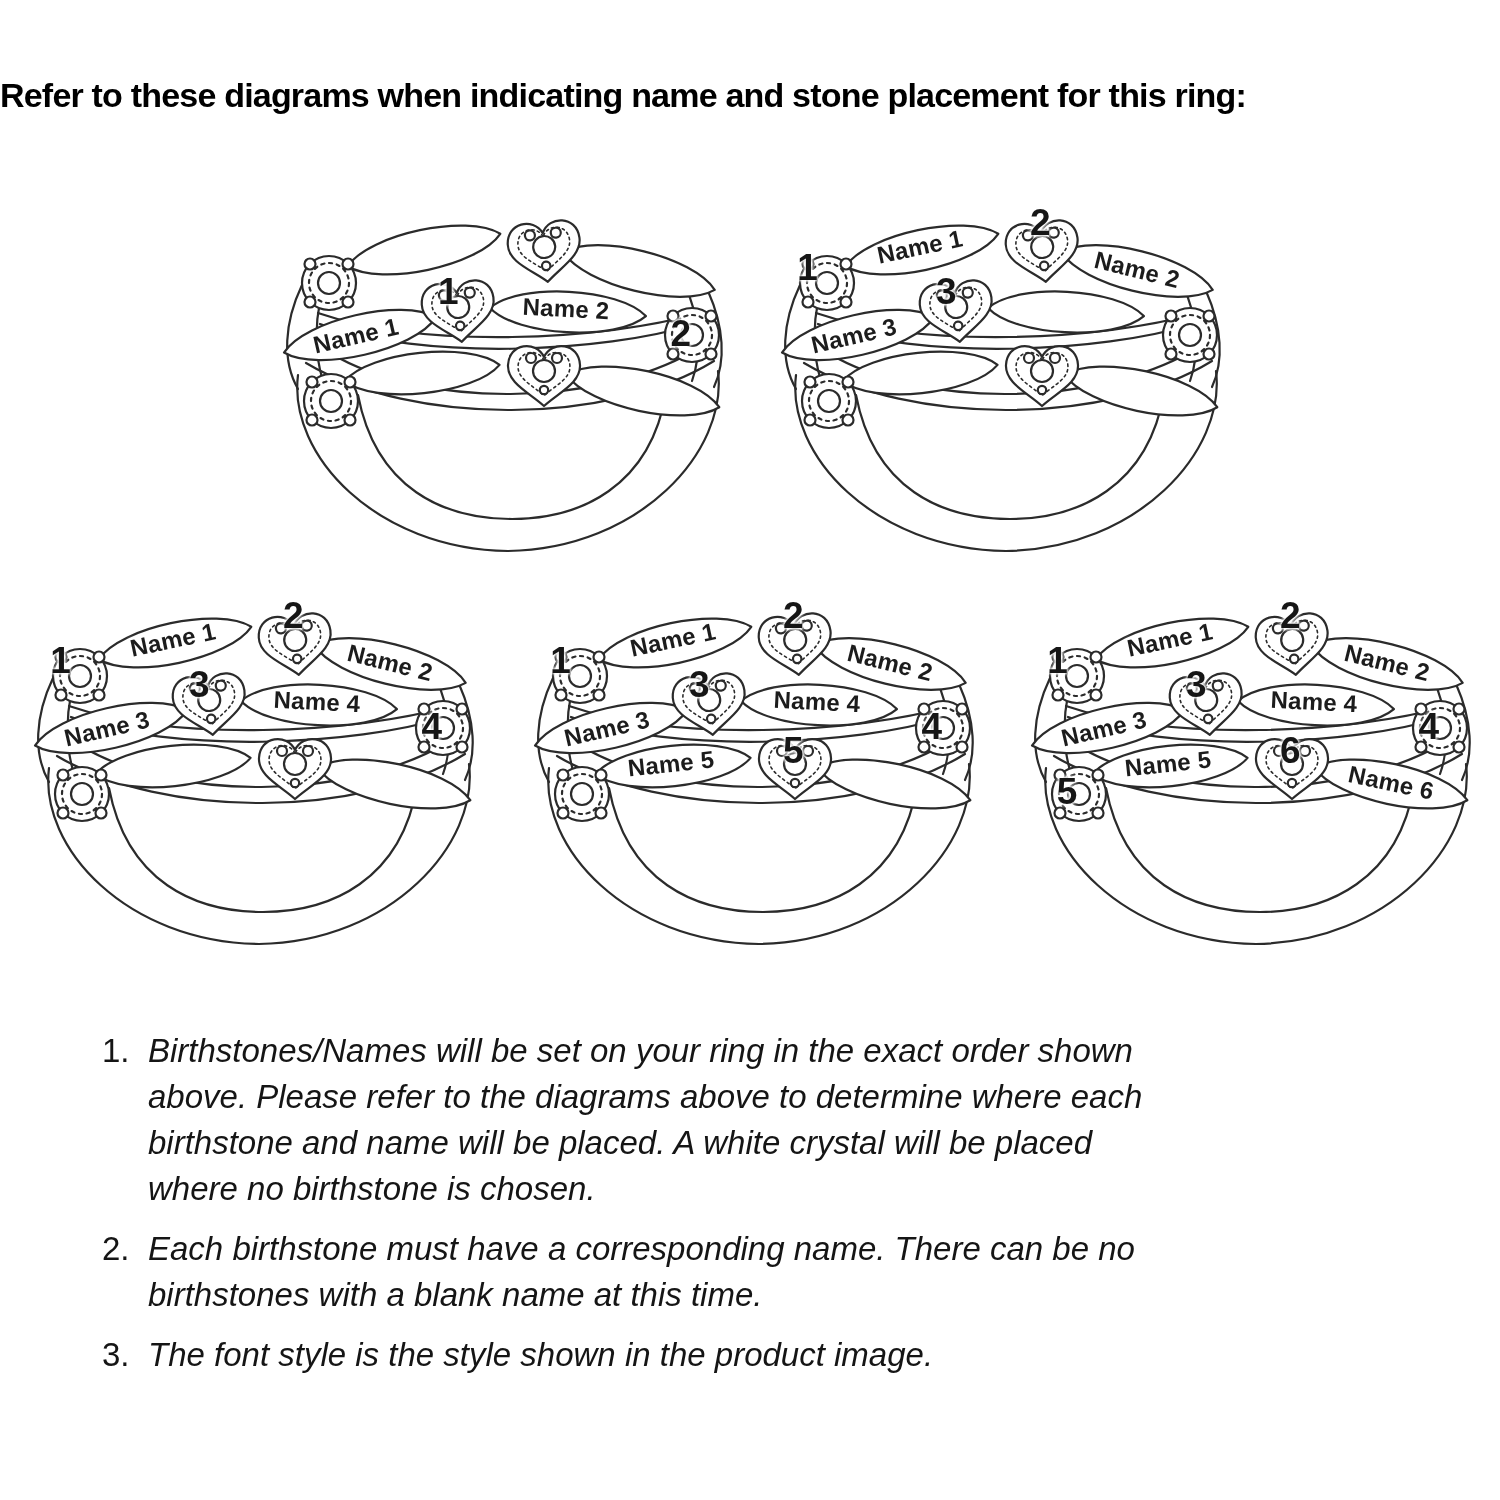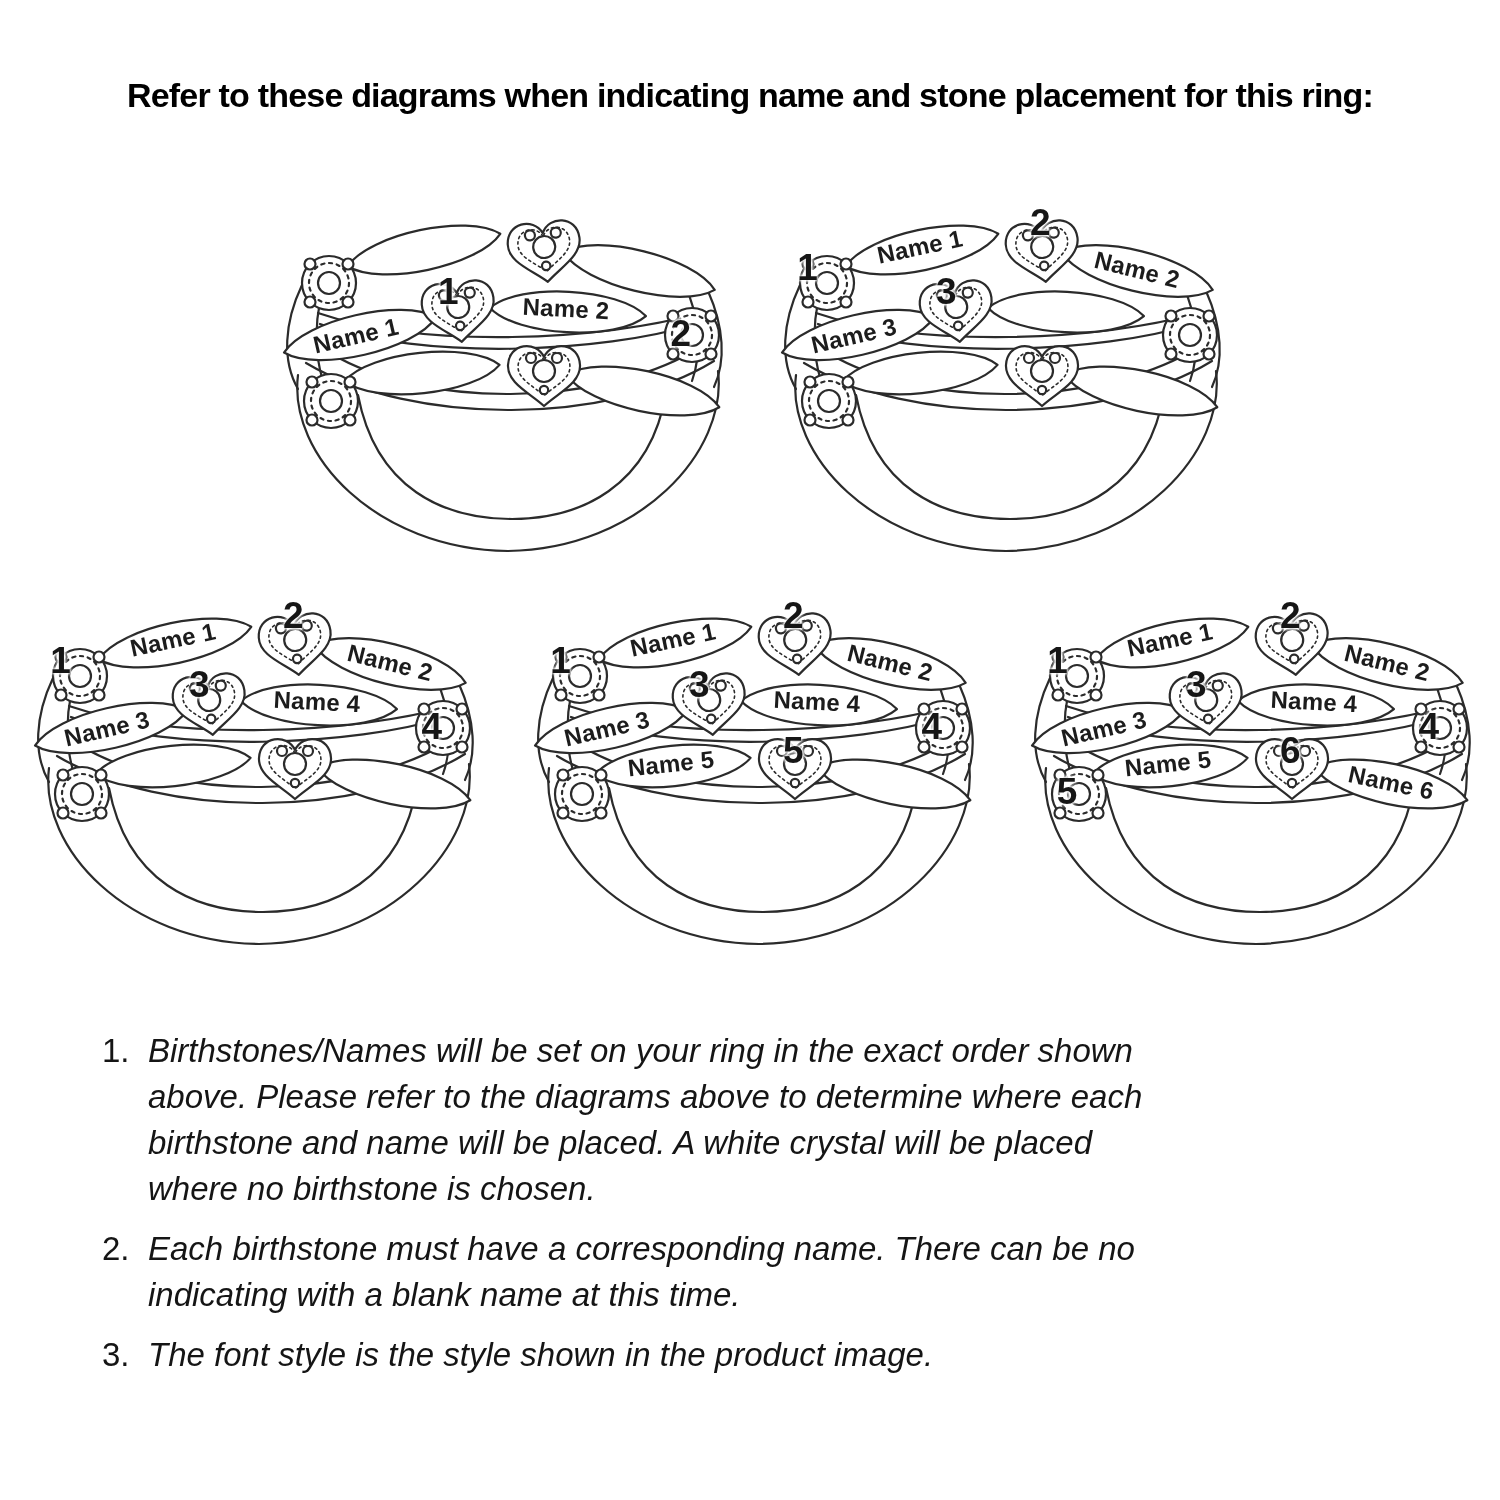--- a/index.html
+++ b/index.html
@@ -3,21 +3,21 @@
 <meta charset="utf-8">
 <style>
   html,body{margin:0;padding:0;background:#fff;}
   body{
     width:1500px;height:1500px;position:relative;overflow:hidden;
     font-family:"Liberation Sans", sans-serif;color:#111;
   }
   .page{position:absolute;inset:0;background:#fff;}
   .title{
     position:absolute;top:76px;left:0;width:100%;margin:0;
-    text-align:center;font-size:34px;font-weight:700;letter-spacing:-0.8px;color:#000;
+    text-align:left;font-size:34px;font-weight:700;letter-spacing:-0.8px;color:#000;
   }
   .defs-svg{position:absolute;width:0;height:0;overflow:hidden;}
   .ring{position:absolute;width:470px;height:375px;}
   .r0{left:272px;top:193px;}
   .r1{left:770px;top:193px;}
   .r2{left:23px;top:586px;}
   .r3{left:523px;top:586px;}
   .r4{left:1020px;top:586px;}
   .art{position:absolute;inset:0;width:100%;height:100%;}
   .labels{position:absolute;inset:0;}
@@ -183,21 +183,21 @@
     <li>
       <span class="item-num">1.</span>
       <span class="item-text">Birthstones/Names will be set on your ring in the exact order shown
 above. Please refer to the diagrams above to determine where each
 birthstone and name will be placed. A white crystal will be placed
 where no birthstone is chosen.</span>
     </li>
     <li>
       <span class="item-num">2.</span>
       <span class="item-text">Each birthstone must have a corresponding name. There can be no
-indicating with a blank name at this time.</span>
+birthstones with a blank name at this time.</span>
     </li>
     <li>
       <span class="item-num">3.</span>
       <span class="item-text">The font style is the style shown in the product image.</span>
     </li>
   </ol>
 
 </div>
 
 </body></html>

